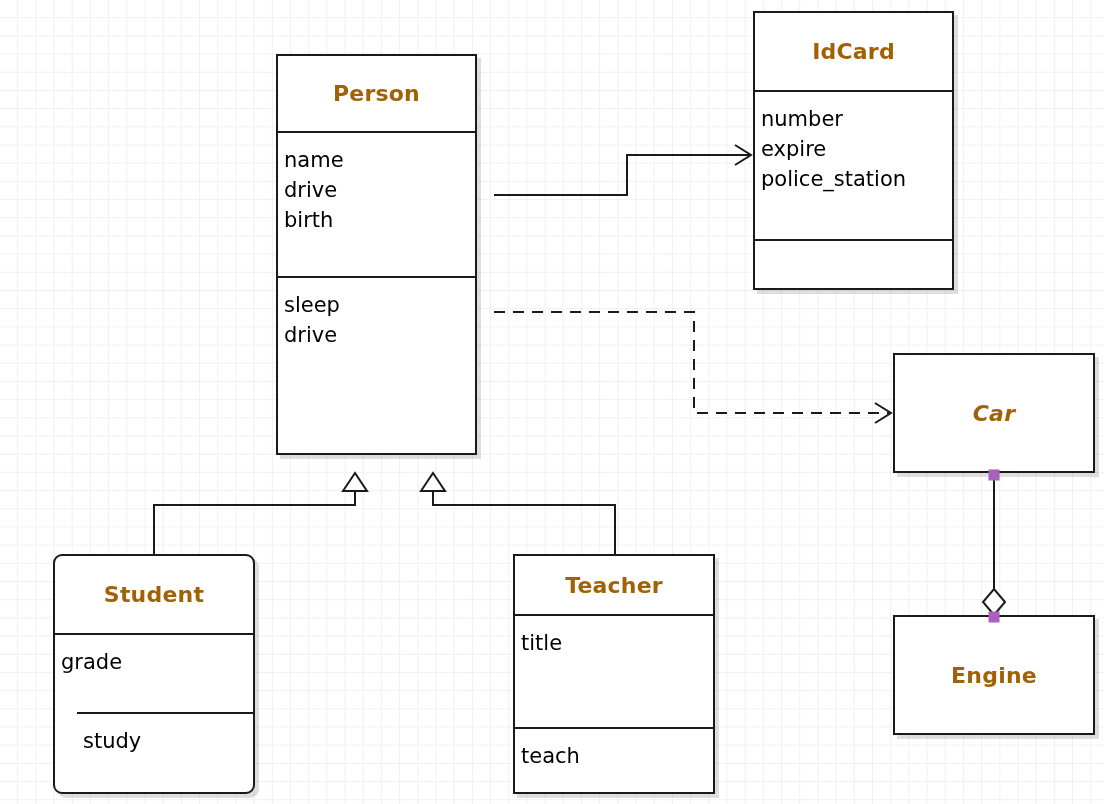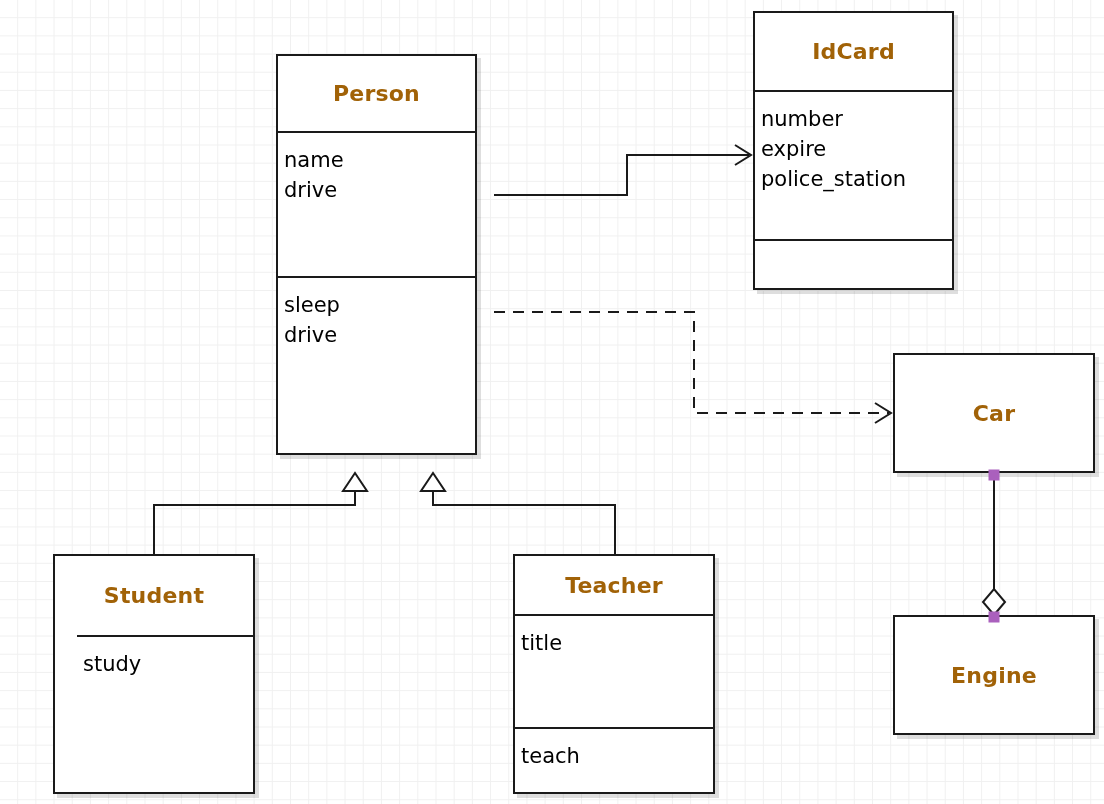--- a/index.html
+++ b/index.html
@@ -102,43 +102,47 @@
         <path d="M 0 0 L -13 -11 L -26 0 L -13 11 Z" fill="#ffffff" stroke="#1a1a1a" stroke-width="2" transform="translate(994,615) rotate(90)"></path>
       </g>
   </svg>
 
   <div id="class-layer">
       <div class="uml-class" style="left: 276px; top: 54px; width: 201px; height: 401px;">
         <div class="compartment cmp-title" style="height: 76px;">Person</div>
         <div class="compartment cmp-body" style="height: 146px;">
           <span class="member">name</span>
           <span class="member">drive</span>
+          <span class="member">birth</span>
         </div>
         <div class="compartment cmp-body" style="height: 179px;">
           <span class="member">sleep</span>
           <span class="member">drive</span>
         </div>
       </div>
       <div class="uml-class" style="left: 753px; top: 11px; width: 201px; height: 279px;">
         <div class="compartment cmp-title" style="height: 78px;">IdCard</div>
         <div class="compartment cmp-body" style="height: 152px;">
           <span class="member">number</span>
           <span class="member">expire</span>
           <span class="member">police_station</span>
         </div>
         <div class="compartment cmp-body cmp-empty" style="height: 49px;"></div>
       </div>
       <div class="uml-class" style="left: 893px; top: 353px; width: 202px; height: 120px;">
-        <div class="compartment cmp-title" style="height: 120px;">Car</div>
+        <div class="compartment cmp-title" style="height: 120px; font-style: italic;">Car</div>
       </div>
       <div class="uml-class" style="left: 893px; top: 615px; width: 202px; height: 120px;">
         <div class="compartment cmp-title" style="height: 120px;">Engine</div>
       </div>
-      <div class="uml-class" style="left: 53px; top: 554px; width: 202px; height: 240px;">
+      <div class="uml-class" style="left: 53px; top: 554px; width: 202px; height: 240px; border-radius: 9px;">
         <div class="compartment cmp-title" style="height: 79px;">Student</div>
+        <div class="compartment cmp-body" style="height: 80px;">
+          <span class="member">grade</span>
+        </div>
         <div class="compartment cmp-body" style="height: 81px; margin-left: 22px;">
           <span class="member">study</span>
         </div>
       </div>
       <div class="uml-class" style="left: 513px; top: 554px; width: 202px; height: 240px;">
         <div class="compartment cmp-title" style="height: 79px;">Teacher</div>
         <div class="compartment cmp-body" style="height: 80px;">
           <span class="member">title</span>
         </div>
         <div class="compartment cmp-body" style="height: 81px; margin-top: 48px;">

